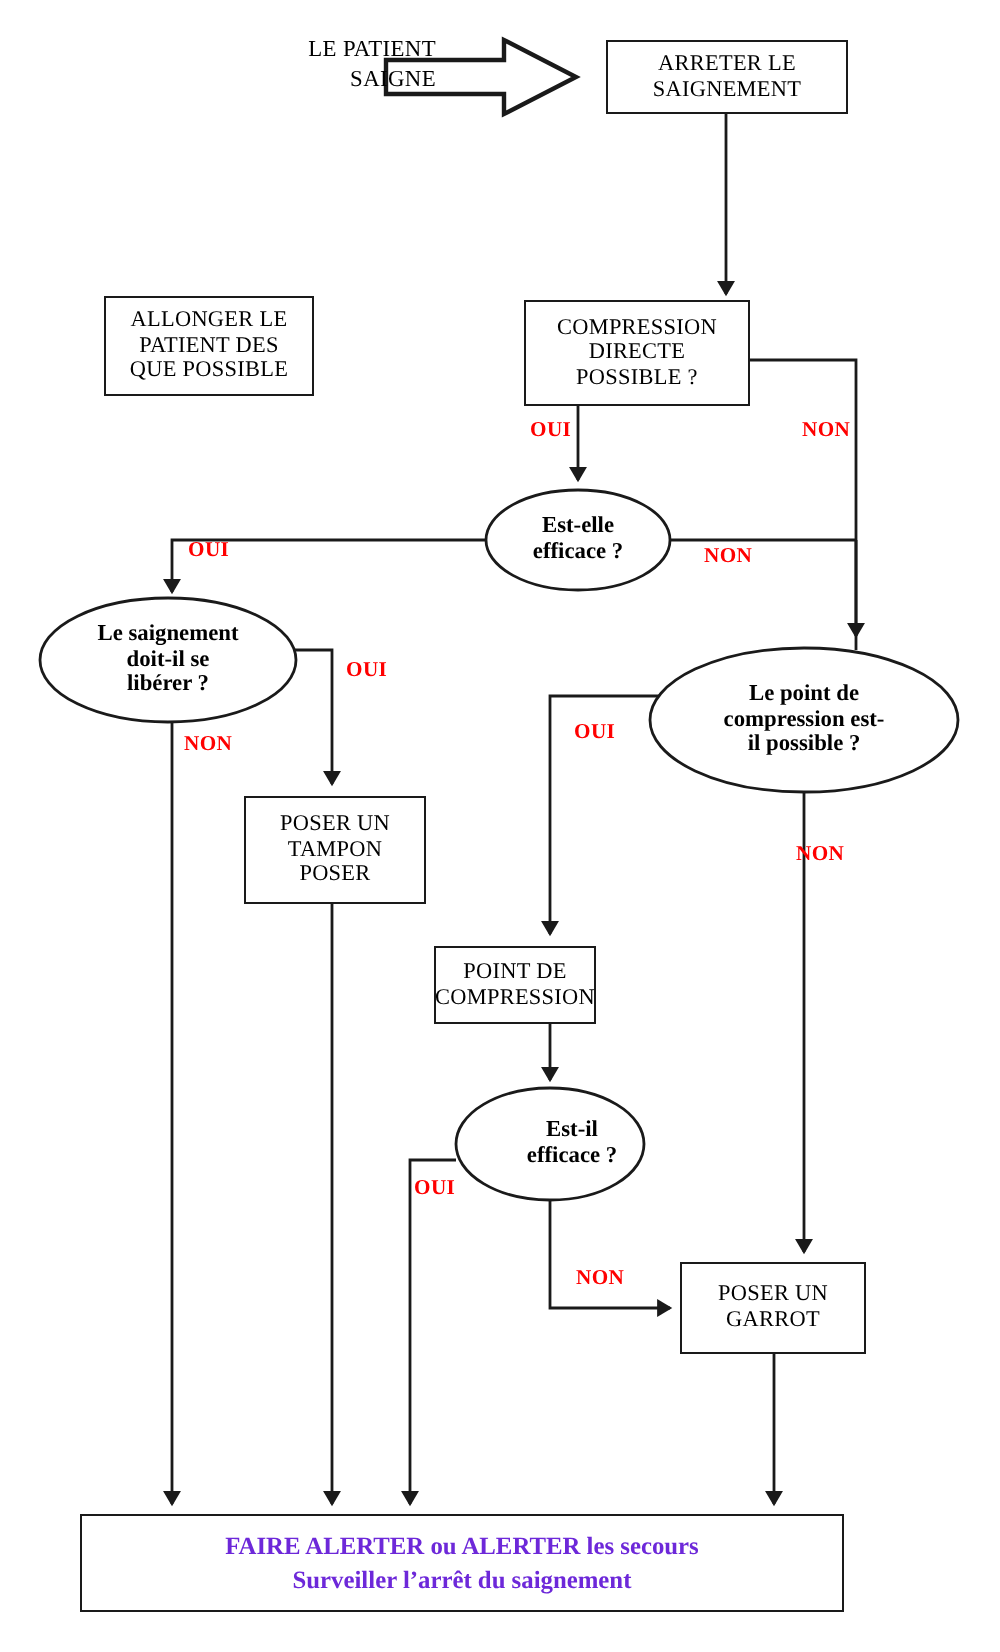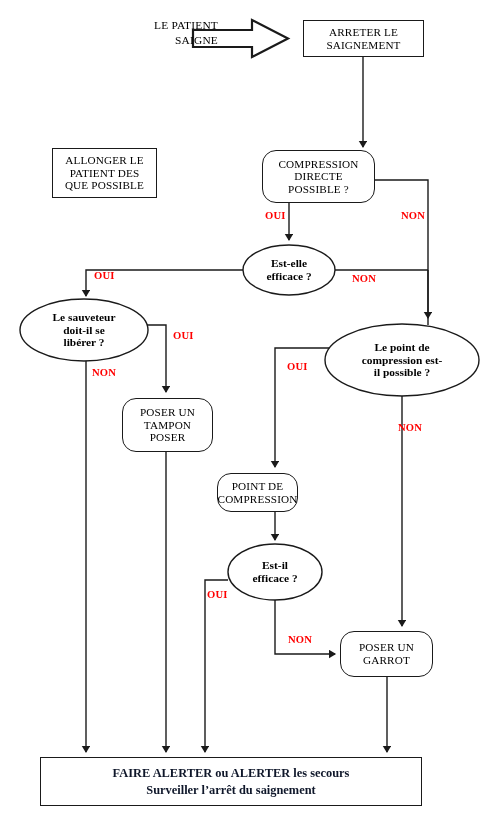--- a/index.html
+++ b/index.html
@@ -33,21 +33,21 @@
     line-height: 1.12;
   }
   .rect-node {
     border: 1.4px solid #1a1a1a;
     background: #ffffff;
     font-size: 11.2px;
     letter-spacing: 0.15px;
   }
   .round-node {
     border: 1.4px solid #1a1a1a;
-    border-radius: 14px;
+    border-radius: 0;
     background: #ffffff;
     font-size: 11.2px;
     letter-spacing: 0.15px;
   }
   .ellipse-node {
     background: transparent;
     font-weight: bold;
     font-size: 11.4px;
   }
   .ellipse-node .etext {
@@ -74,21 +74,21 @@
     box-sizing: border-box;
     border: 1.4px solid #1a1a1a;
     background: #ffffff;
     display: flex;
     align-items: center;
     justify-content: center;
     text-align: center;
     font-weight: bold;
     font-size: 12.4px;
     line-height: 1.32;
-    color: #0f172a;
+    color: #6d28d9;
   }
 </style>
 </head>
 <body>
 
 <div id="canvas">
 
   <svg class="layer" viewBox="0 0 500 826">
     <defs>
       <marker id="arrowhead" markerWidth="9" markerHeight="9" refX="4.6" refY="3.2" orient="auto" markerUnits="strokeWidth">
@@ -168,21 +168,21 @@
 
   <div class="node ellipse-node" style="left:243px; top:245px; width:92px; height:50px;">
     <div class="etext">
       <div>Est-elle</div>
       <div>efficace ?</div>
     </div>
   </div>
 
   <div class="node ellipse-node" style="left:20px; top:299px; width:128px; height:62px;">
     <div class="etext">
-      <div>Le sauveteur</div>
+      <div>Le saignement</div>
       <div>doit-il se</div>
       <div>libérer ?</div>
     </div>
   </div>
 
   <div class="node ellipse-node" style="left:325px; top:324px; width:154px; height:72px;">
     <div class="etext">
       <div>Le point de</div>
       <div>compression est-</div>
       <div>il  possible ?</div>
@@ -197,21 +197,21 @@
     </div>
   </div>
 
   <div class="node round-node" style="left:217px; top:473px; width:81px; height:39px;">
     <div>
       <div>POINT DE</div>
       <div>COMPRESSION</div>
     </div>
   </div>
 
-  <div class="node ellipse-node" style="left:228px; top:544px; width:94px; height:56px;">
+  <div class="node ellipse-node" style="left:239px; top:544px; width:94px; height:56px;">
     <div class="etext">
       <div>Est-il</div>
       <div>efficace ?</div>
     </div>
   </div>
 
   <div class="node round-node" style="left:340px; top:631px; width:93px; height:46px;">
     <div>
       <div>POSER UN</div>
       <div>GARROT</div>

